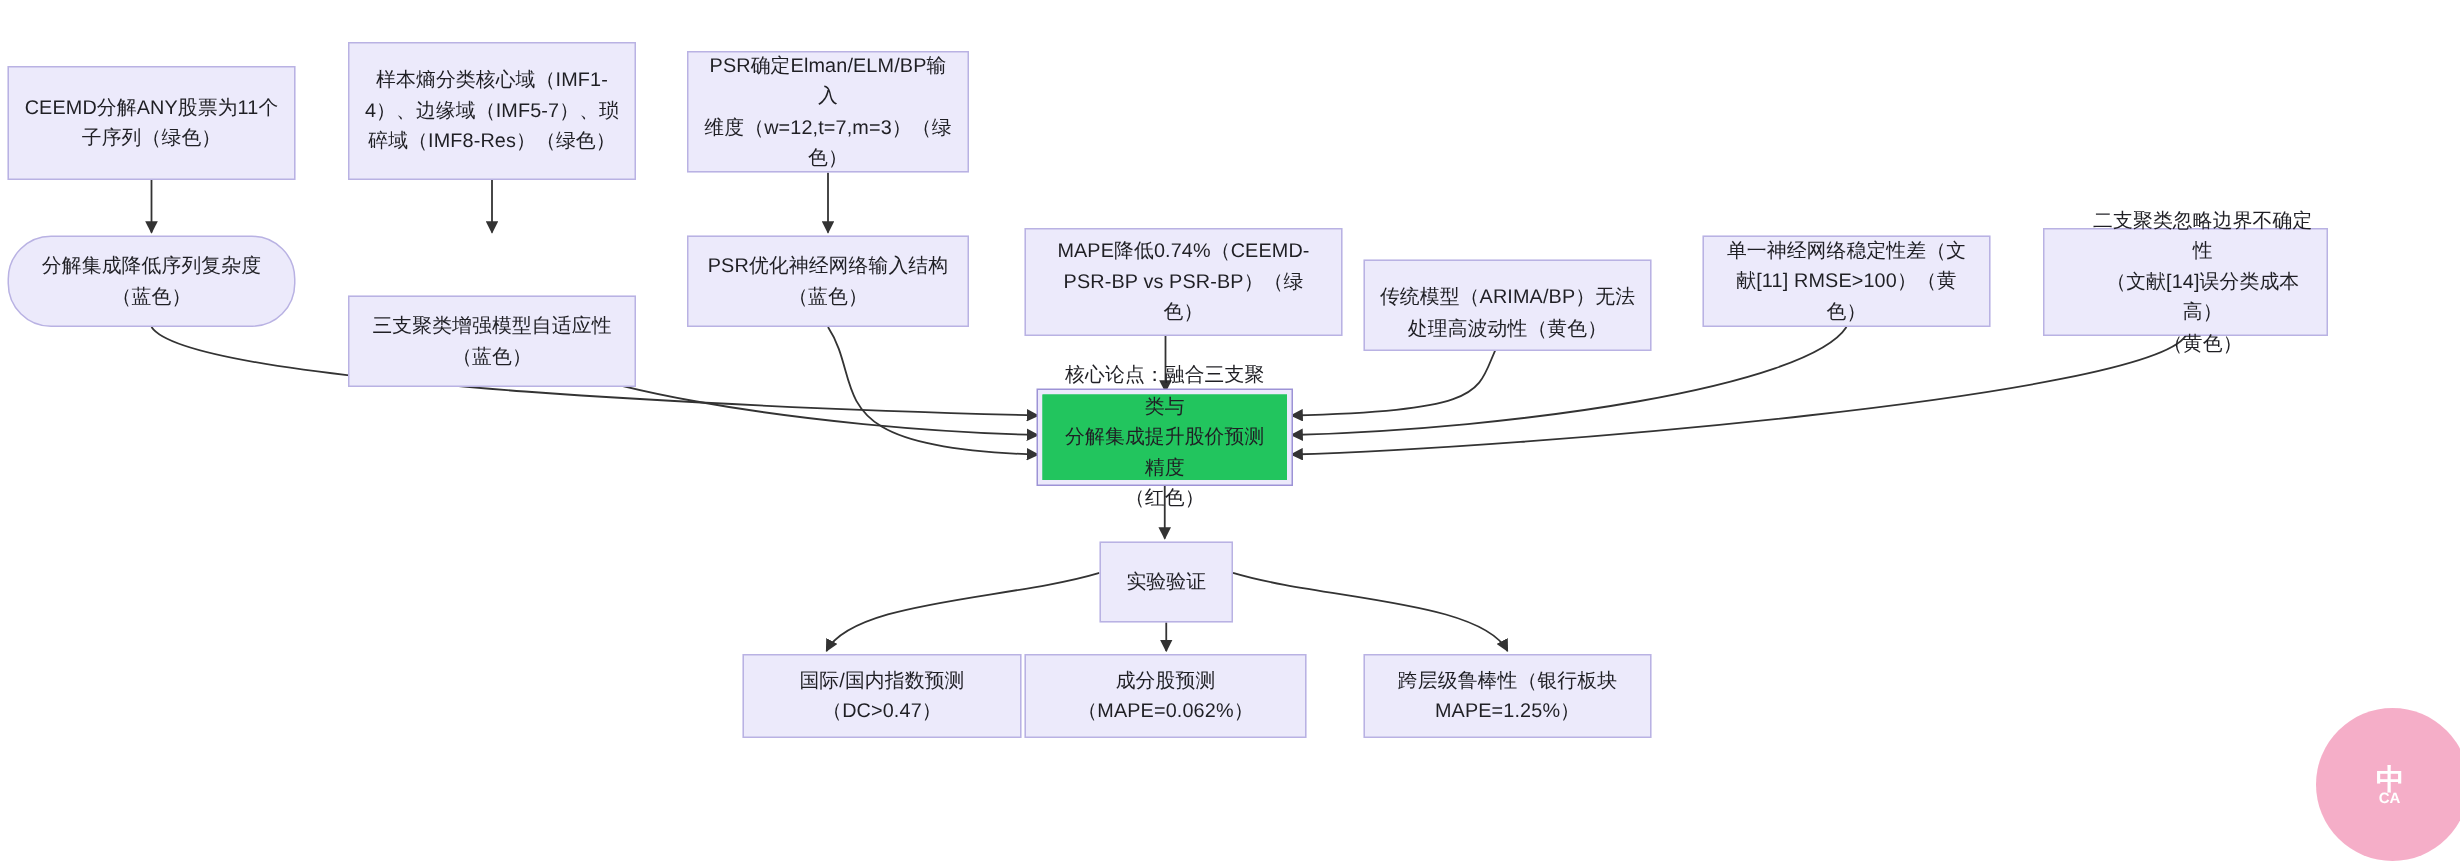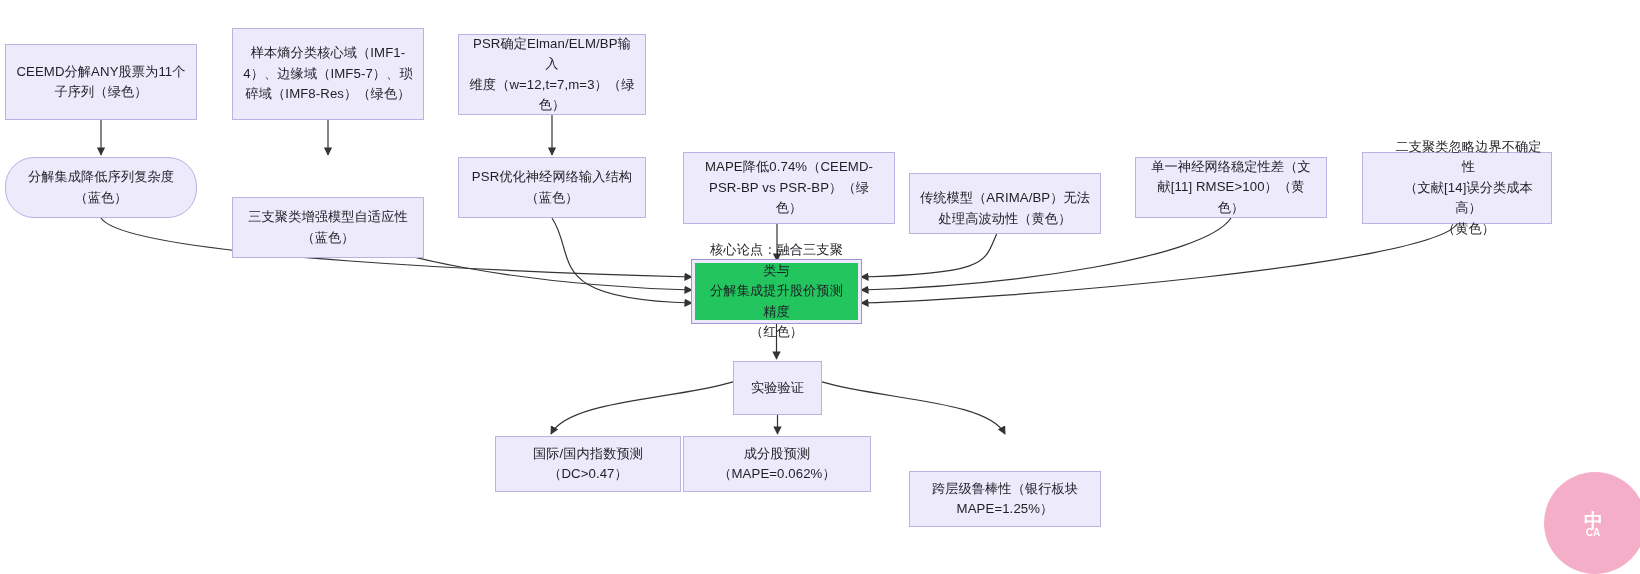--- a/index.html
+++ b/index.html
@@ -134,21 +134,21 @@
 （文献[14]误分类成本高）
 （黄色）</span></div>
       <div class="node core" style="left: 695px; top: 263px; width: 163px; height: 57px;"><span class="node-text">核心论点：融合三支聚类与
 分解集成提升股价预测精度
 （红色）</span></div>
       <div class="node" style="left: 733px; top: 361px; width: 89px; height: 54px; justify-content: flex-end;"><span class="node-text">实验验证</span></div>
       <div class="node" style="left: 458px; top: 436px; width: 186px; height: 56px; margin-left: 37px;"><span class="node-text">国际/国内指数预测
 （DC&gt;0.47）</span></div>
       <div class="node" style="left: 683px; top: 436px; width: 188px; height: 56px;"><span class="node-text">成分股预测
 （MAPE=0.062%）</span></div>
-      <div class="node" style="left: 909px; top: 436px; width: 192px; height: 56px; margin-top: 35px;"><span class="node-text">跨层级鲁棒性（银行板块
+      <div class="node" style="left: 909px; top: 436px; width: 192px; height: 56px;"><span class="node-text">跨层级鲁棒性（银行板块
 MAPE=1.25%）</span></div>
     </div>
 
   <div id="watermark" style="left: 1544px; top: 472px; width: 102px; height: 102px;">
     <span class="wm-inner">
       <span>中</span>
       <span class="wm-sub">CA</span>
     </span>
   </div>
 

